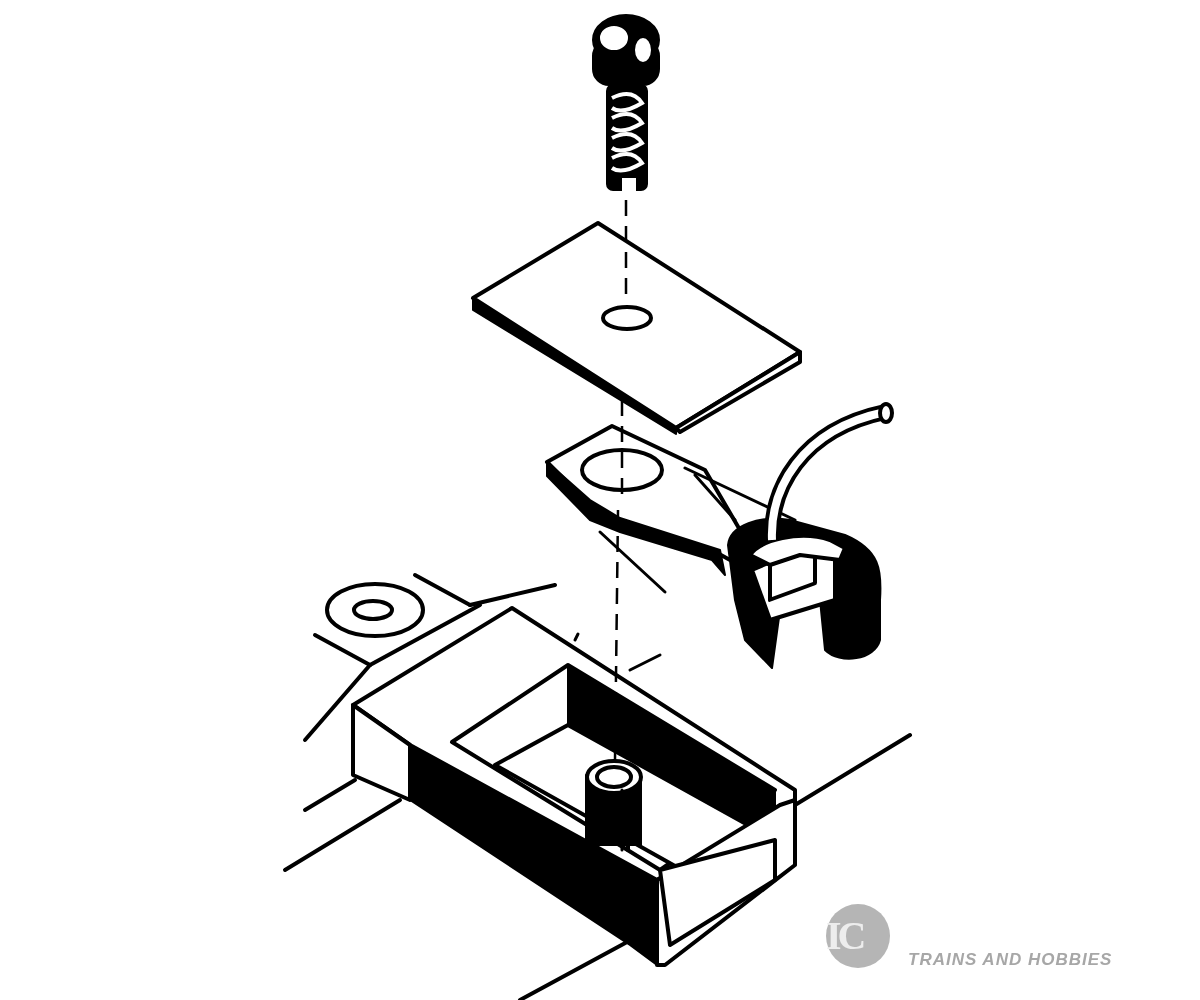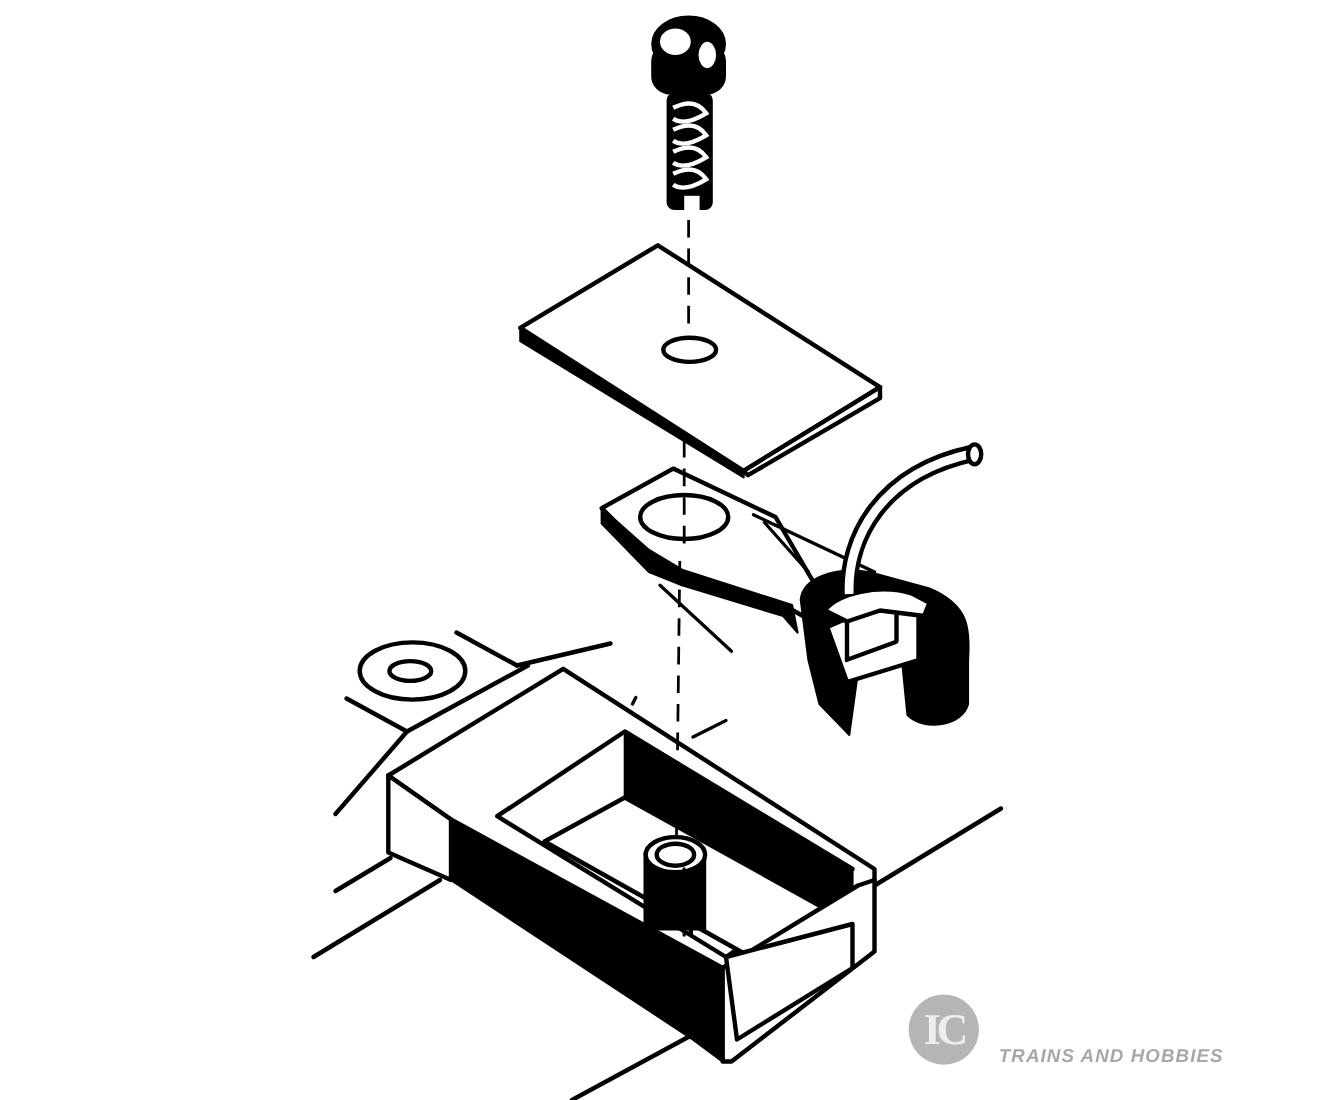--- a/index.html
+++ b/index.html
@@ -8,21 +8,21 @@
   #diagram { position: absolute; left: 0; top: 0; width: 1200px; height: 1000px; }
   .ln { stroke: #000; fill: none; stroke-width: 4; stroke-linejoin: round; stroke-linecap: round; }
   .thin { stroke: #000; fill: none; stroke-width: 3; stroke-linecap: round; }
   .solid { fill: #000; stroke: #000; stroke-width: 2; stroke-linejoin: round; }
   .white { fill: #fff; stroke: #000; stroke-width: 4; stroke-linejoin: round; }
   .dash { stroke: #000; stroke-width: 2.5; fill: none; stroke-dasharray: 16 10; }
   .logo { position: absolute; left: 826px; top: 900px; width: 340px; height: 80px; }
   .logo-badge { position: absolute; left: 0; top: 4px; width: 64px; height: 64px; border-radius: 50%;
                 background: #b5b5b5; }
   .logo-badge-text { position: absolute; left: 0; top: 0; width: 64px; height: 64px; line-height: 64px;
-                     text-align: center; color: #ededed; font-weight: bold; font-size: 40px;
+                     text-align: left; color: #ededed; font-weight: bold; font-size: 40px;
                      font-family: "Liberation Serif", serif; letter-spacing: -4px; }
   .logo-name { position: absolute; left: 82px; top: -6px; font-size: 56px; font-weight: bold; font-style: italic;
                color: #b9b9b9; letter-spacing: -1px; font-family: "Liberation Sans", sans-serif; }
   .logo-tag { position: absolute; left: 82px; top: 50px; font-size: 17px; font-weight: bold; font-style: italic;
               color: #a7a7a7; letter-spacing: 1px; font-family: "Liberation Sans", sans-serif; }
 </style>
 </head>
 <body>
 
 <svg id="diagram" viewBox="0 0 1200 1000" xmlns="http://www.w3.org/2000/svg">

